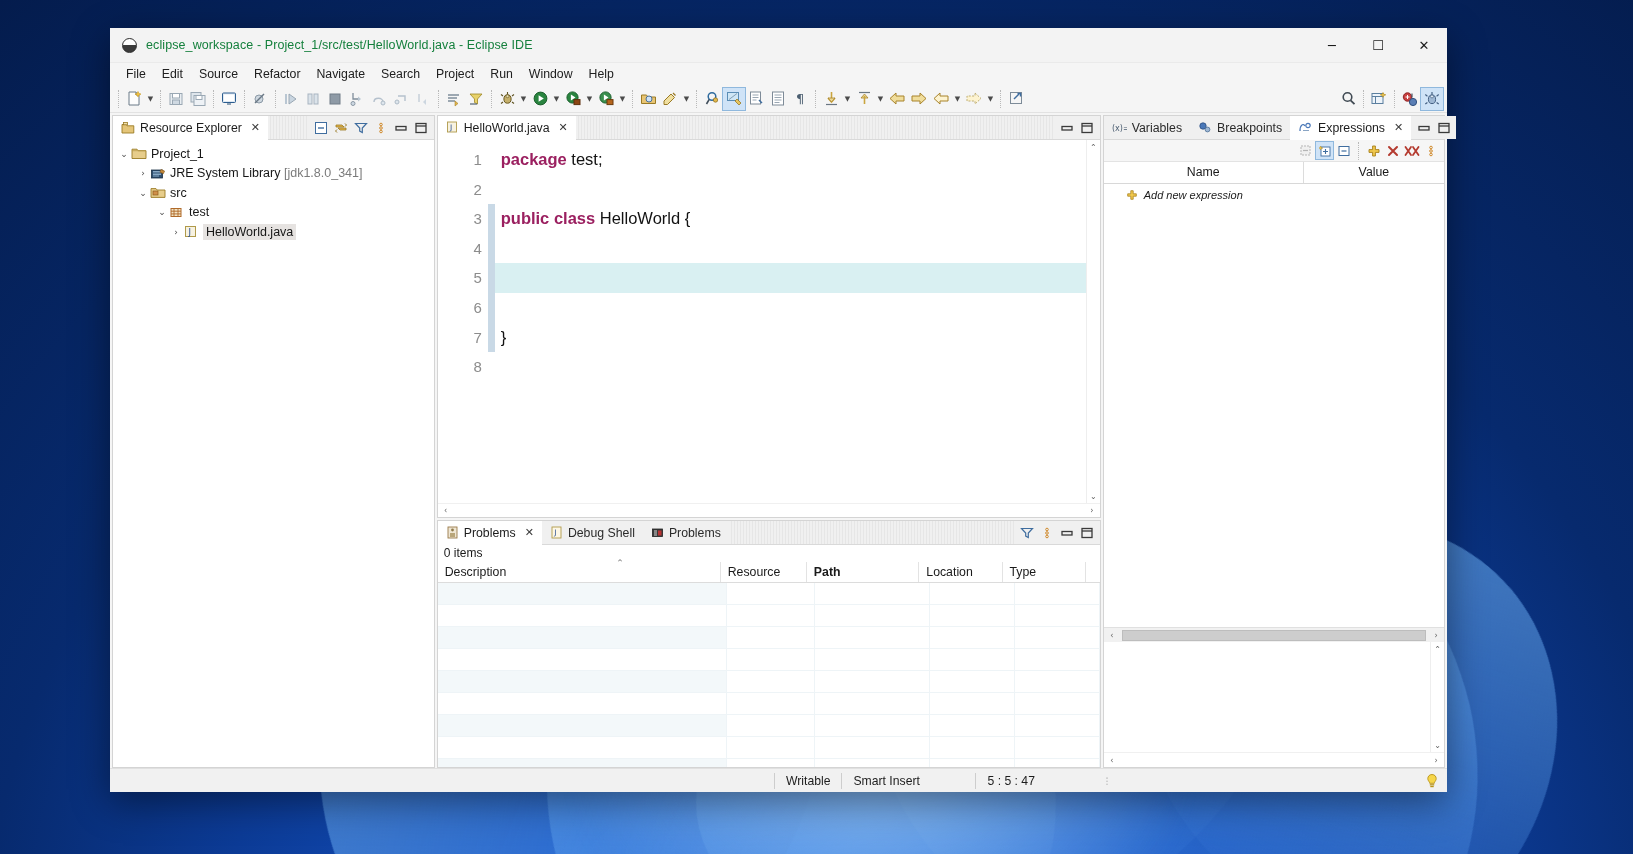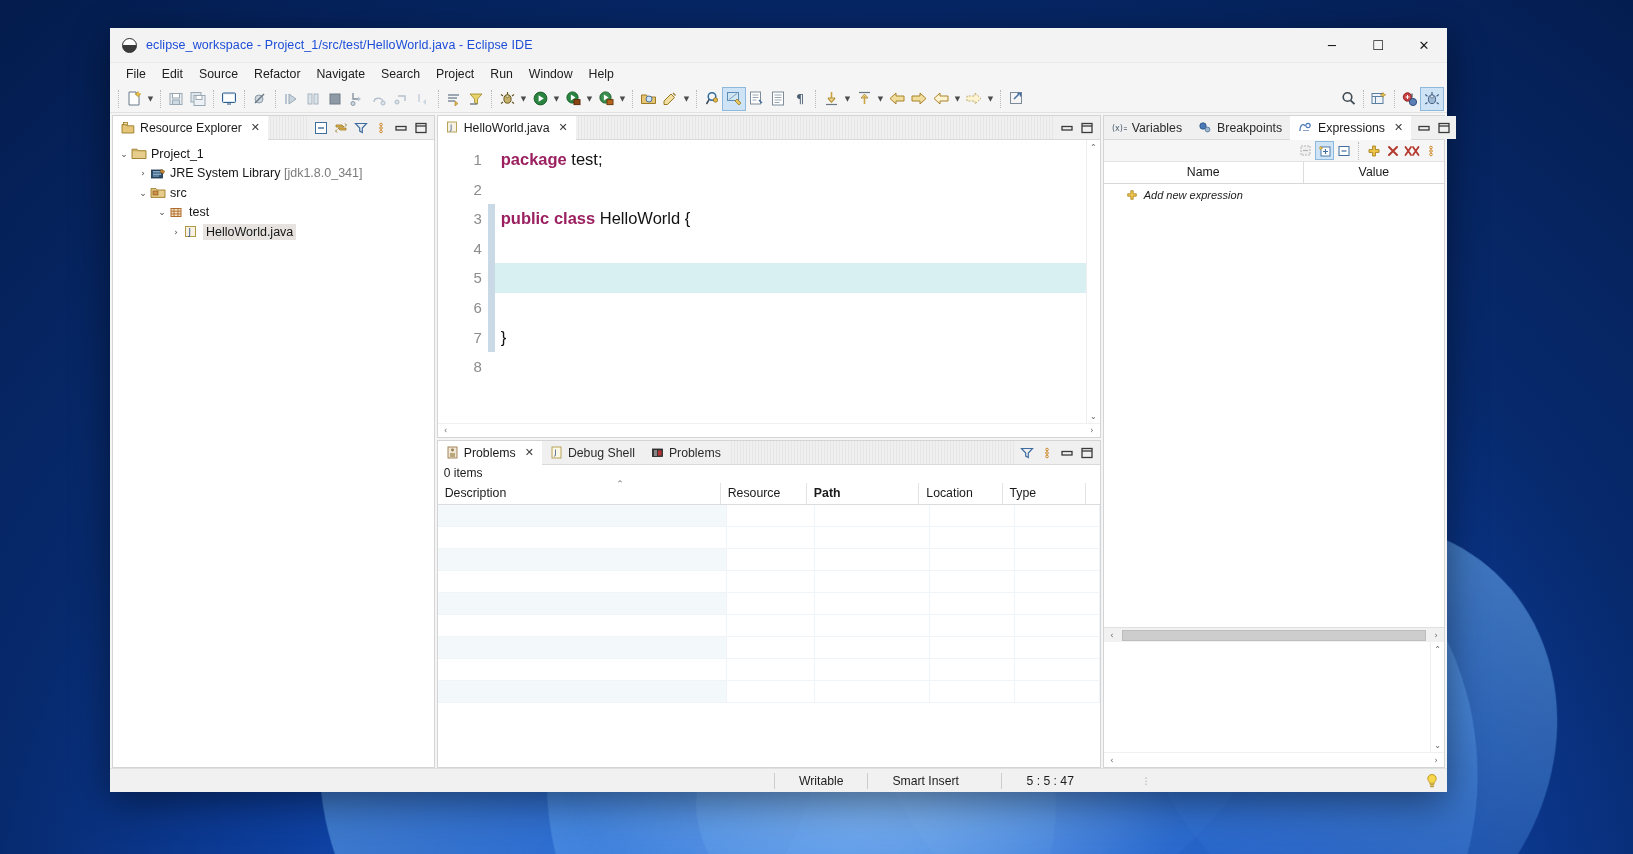--- a/index.html
+++ b/index.html
@@ -49,21 +49,21 @@
   #titlebar {
     height:35px; background:#f3f3f3; display:flex; align-items:center;
     border-bottom:1px solid #eaeaea; flex:0 0 auto;
   }
   #titlebar .app-icon {
     width:15px; height:15px; margin-left:12px; margin-right:9px;
     border-radius:50%;
     background:linear-gradient(180deg,#ffffff 0 45%, #3b3b3b 45% 100%);
     border:1.6px solid #2d2d2d; position:relative;
   }
-  #title-text { font-size:12.5px; color:#1d4ed8; letter-spacing:.1px; }
+  #title-text { font-size:12.5px; color:#15803d; letter-spacing:.1px; }
   #window-controls { margin-left:auto; display:flex; height:100%; }
   #window-controls div {
     width:46px; height:100%; display:flex; align-items:center; justify-content:center;
     font-size:13px; color:#1a1a1a; font-family:"DejaVu Sans", sans-serif;
   }
 
   
   #menubar { height:22px; display:flex; align-items:center; padding-left:8px; background:#f5f5f5; flex:0 0 auto; }
   #menubar .mi { padding:2px 8px; font-size:12.3px; color:#202020; cursor:default; }
 
@@ -149,37 +149,37 @@
   #expr-head { height:22px; display:flex; background:#ffffff; border-bottom:1px solid #d8d8d8; font-size:12.3px; }
   #expr-head .col { padding:3px 6px; color:#1a1a1a;text-align:center; }
   #expr-head .c1 { width:200px; border-right:1px solid #dcdcdc; }
   #expr-rows { flex:1 1 auto; background:#fff; overflow:hidden; }
   .expr-row { height:22px; display:flex; align-items:center; font-size:11px; }
   .expr-row .nm { padding-left:22px; display:flex; align-items:center; gap:6px; font-style:italic; color:#1b1b1b; }
   #expr-hscroll { height:15px; background:#f1f1f1; display:flex; align-items:center; border-top:1px solid #e0e0e0; }
   #expr-hscroll .thumb { height:11px; background:#cdcdcd; border:1px solid #bdbdbd; }
 
   
-  #problems-view { height:328px; flex:0 0 auto; }
+  #problems-view { height:248px; flex:0 0 auto; }
   #items-count { height:18px; font-size:12px; padding:1px 6px; color:#1a1a1a; background:#fff; }
   #prob-head { height:22px; display:flex; background:#ffffff; border-bottom:1px solid #dcdcdc; font-size:12.3px; }
   #prob-head .col { padding:3px 7px; border-right:1px solid #e3e3e3; position:relative; color:#1a1a1a; }
   #prob-head .sortmark { position:absolute; right:34%; top:-4px; font-size:9px; color:#777; font-family:"DejaVu Sans", sans-serif; }
   #prob-rows { flex:1 1 auto; background:#fff; overflow:hidden; }
   .prow { height:22px; display:flex; }
   .prow .pc { border-right:1px solid #eef4f7; border-bottom:1px solid #eef4f7; }
   .prow:nth-child(odd) .pc.first { background:#f3f8fa; }
 
   
   #statusbar {
     height:24px; flex:0 0 auto; display:flex; align-items:center;
     background:#f1f1f1; border-top:1px solid #e0e0e0; font-size:12.2px; color:#1d1d1d;
   }
   #statusbar .sgap { flex:1 1 auto; }
-  #statusbar .scell { padding:0 24px; height:16px; display:flex; align-items:center; border-left:1px solid #cdcdcd; }
+  #statusbar .scell { padding:0 11px; height:16px; display:flex; align-items:center; border-left:1px solid #cdcdcd; }
   #statusbar .scell.noborder { border-left:none; }
   #statusbar .dots { width:14px; text-align:center; color:#9a9a9a; letter-spacing:1px; font-size:9px; }
   #statusbar .bulb { margin-left:auto; margin-right:8px; font-size:12px; color:#d6a400; }
 
   
   svg { display:block; }
 </style>
 </head>
 <body>
 

